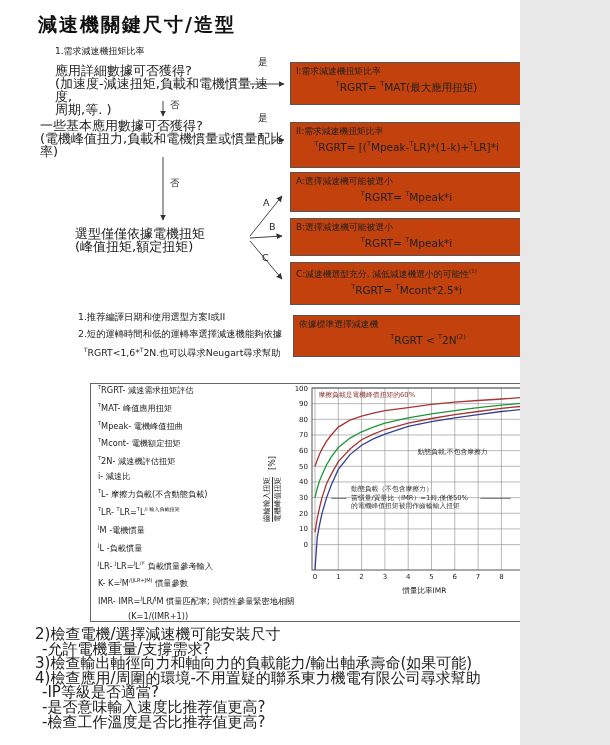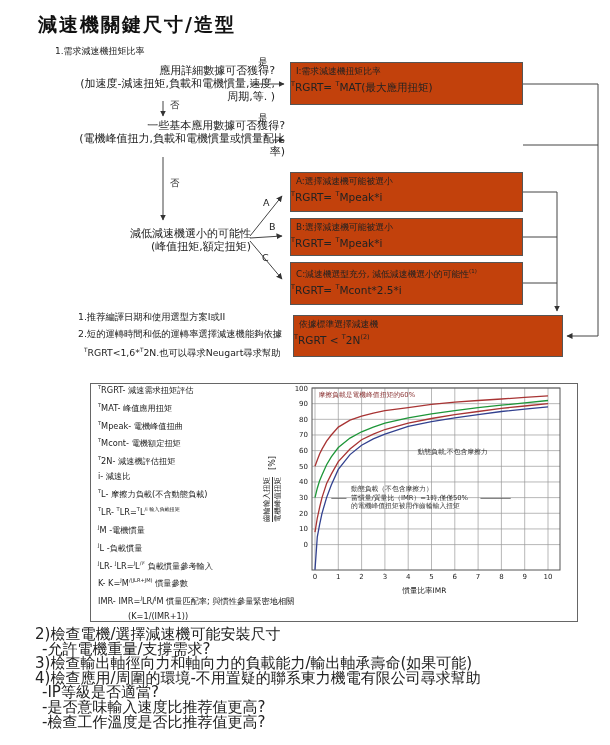--- a/index.html
+++ b/index.html
@@ -1,25 +1,25 @@
 <!DOCTYPE html>
 <html><head>
 <meta charset="utf-8">
 <style>
   html,body{margin:0;padding:0;background:#e8e8e8}
-  #page{position:relative;width:610px;height:745px;background:#fff;overflow:hidden;
+  #page{position:relative;width:520px;height:745px;background:#fff;overflow:hidden;
         font-family:"DejaVu Sans","Liberation Sans",sans-serif;color:#222}
   .abs{position:absolute}
   #page-title{position:absolute;left:38px;top:12px;margin:0;font-size:19px;font-weight:bold;
               letter-spacing:2px;color:#111}
   #section-label{position:absolute;left:55px;top:45px;font-size:9px}
-  .qtext{position:absolute;text-align:right;font-size:11px;line-height:13px;color:#222}
+  .qtext{position:absolute;text-align:left;font-size:13px;line-height:13px;color:#222}
   .box{position:absolute;border:1px solid #555;background:#c2410c;box-sizing:border-box}
   .box .bt{font-size:8.8px;padding:3px 5px 0;line-height:11px}
-  .box .bf{font-size:10.5px;margin-top:3px}
+  .box .bf{text-align:center;font-size:10.5px;margin-top:3px}
   sup{font-size:62%}
   .lbl{position:absolute;font-size:9.5px;color:#222}
   #notes{position:absolute;left:78px;top:308px}
   #notes div{font-size:9.3px;line-height:17px;white-space:nowrap}
   #big-box{position:absolute;left:90px;top:383px;width:486px;height:237px;border:1px solid #666}
   #legend{position:absolute;left:98px;top:380px}
   #legend div{font-size:8.2px;line-height:15.1px;white-space:nowrap}
   #legend div.indent2{margin-left:30px}
   #chart{position:absolute;left:264px;top:382px}
   #ylabel-wrap{position:absolute;left:254px;top:414px;width:36px;height:150px}
@@ -66,35 +66,39 @@
     <div>應用詳細數據可否獲得?</div>
     <div>(加速度-減速扭矩,負載和電機慣量,速度,</div>
     <div>周期,等. )</div>
   </div>
   <div class="qtext" style="left:40px;top:119px;width:245px">
     <div>一些基本應用數據可否獲得?</div>
     <div>(電機峰值扭力,負載和電機慣量或慣量配比</div>
     <div>率)</div>
   </div>
   <div class="qtext" style="left:75px;top:227px;width:176px">
-    <div>減低減速機選小的可能性</div>
+    <div>選型僅僅依據電機扭矩</div>
     <div>(峰值扭矩,額定扭矩)</div>
   </div>
 
   <div class="lbl" style="left:258px;top:56px">是</div>
   <div class="lbl" style="left:170px;top:99px">否</div>
   <div class="lbl" style="left:258px;top:112px">是</div>
   <div class="lbl" style="left:170px;top:177px">否</div>
   <div class="lbl" style="left:263px;top:197px">A</div>
   <div class="lbl" style="left:269px;top:221px">B</div>
   <div class="lbl" style="left:262px;top:252px">C</div>
 
   <div class="box" style="left:290px;top:62px;width:233px;height:43px">
     <div class="bt">I:需求減速機扭矩比率</div>
     <div class="bf"><sup>T</sup>RGRT= <sup>T</sup>MAT(最大應用扭矩)</div>
+  </div>
+  <div class="box" style="left:290px;top:122px;width:233px;height:46px">
+    <div class="bt">II:需求減速機扭矩比率</div>
+    <div class="bf"><sup>T</sup>RGRT= [(<sup>T</sup>Mpeak-<sup>T</sup>LR)*(1-k)+<sup>T</sup>LR]*i</div>
   </div>
   <div class="box" style="left:290px;top:172px;width:233px;height:40px">
     <div class="bt">A:選擇減速機可能被選小</div>
     <div class="bf"><sup>T</sup>RGRT= <sup>T</sup>Mpeak*i</div>
   </div>
   <div class="box" style="left:290px;top:218px;width:233px;height:38px">
     <div class="bt">B:選擇減速機可能被選小</div>
     <div class="bf"><sup>T</sup>RGRT= <sup>T</sup>Mpeak*i</div>
   </div>
   <div class="box" style="left:290px;top:262px;width:233px;height:43px">

